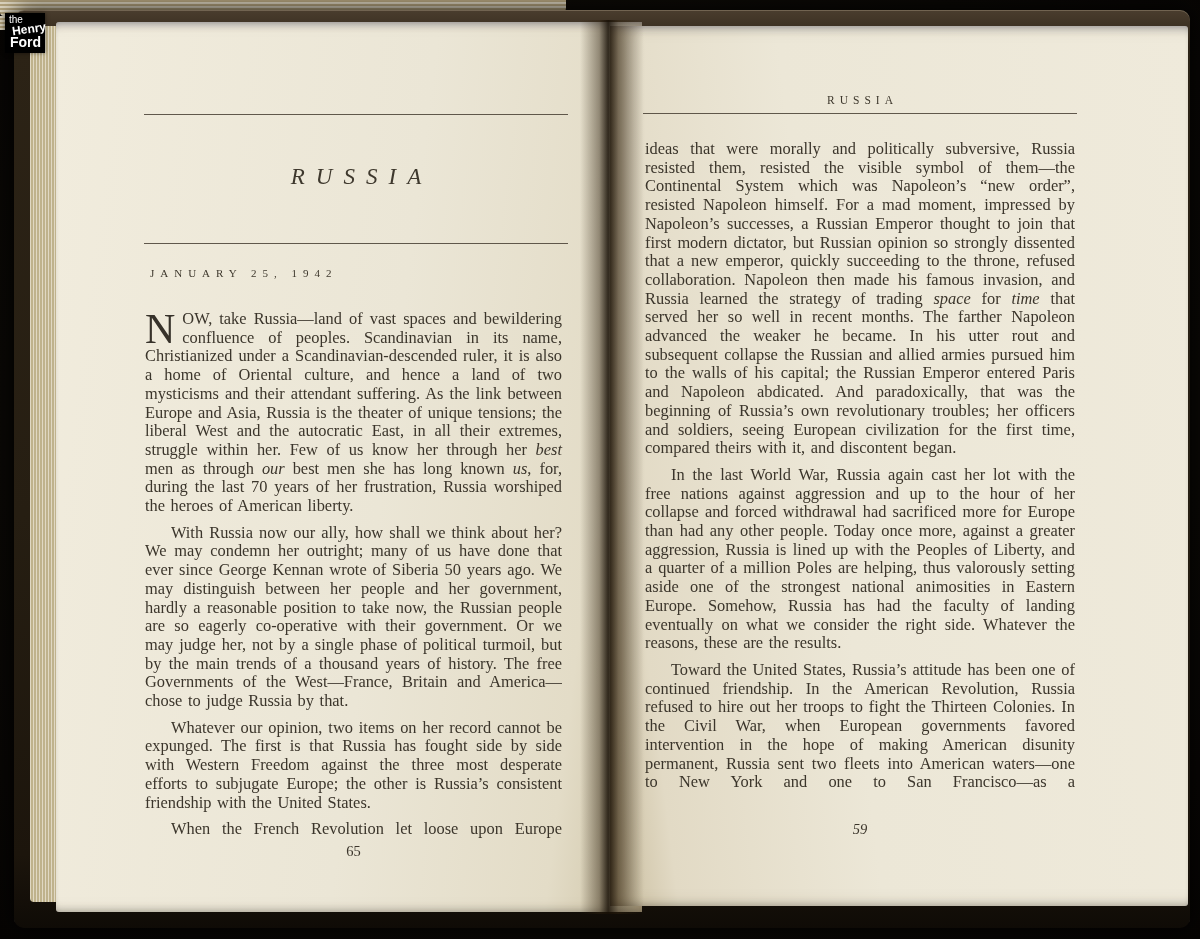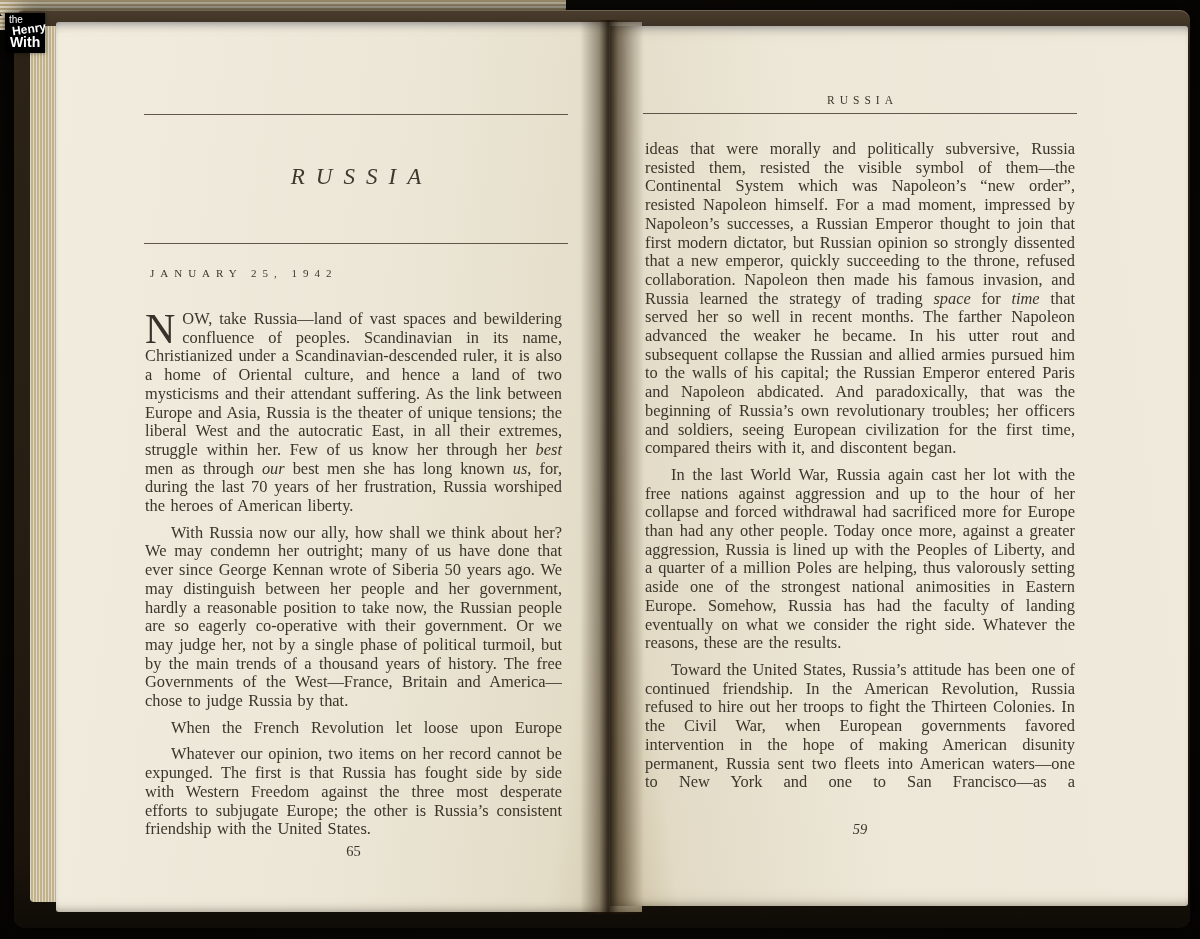--- a/index.html
+++ b/index.html
@@ -83,36 +83,36 @@
 <div class="edge edge-right"></div>
 
 <div class="page page-left">
   <div class="lp-rule lp-rule-top"></div>
   <div class="lp-title">RUSSIA</div>
   <div class="lp-rule lp-rule-mid"></div>
   <div class="lp-date">JANUARY 25, 1942</div>
   <div class="body-text lp-body">
       <p class=""><span class="dropcap">N</span><span>OW, take Russia—land of vast spaces and bewildering confluence of peoples. Scandinavian in its name, Christianized under a Scandinavian-descended ruler, it is also a home of Oriental culture, and hence a land of two mysticisms and their attendant suffering. As the link between Europe and Asia, Russia is the theater of unique tensions; the liberal West and the autocratic East, in all their extremes, struggle within her. Few of us know her through her </span><i>best</i><span> men as through </span><i>our</i><span> best men she has long known </span><i>us</i><span>, for, during the last 70 years of her frustration, Russia worshiped the heroes of American liberty.</span></p>
       <p class="indent"><span>With Russia now our ally, how shall we think about her? We may condemn her outright; many of us have done that ever since George Kennan wrote of Siberia 50 years ago. We may distinguish between her people and her government, hardly a reasonable position to take now, the Russian people are so eagerly co-operative with their government. Or we may judge her, not by a single phase of political turmoil, but by the main trends of a thousand years of history. The free Governments of the West—France, Britain and America—chose to judge Russia by that.</span></p>
+      <p class="indent"><span>Whatever our opinion, two items on her record cannot be expunged. The first is that Russia has fought side by side with Western Freedom against the three most desperate efforts to subjugate Europe; the other is Russia’s consistent friendship with the United States.</span></p>
       <p class="indent jlast"><span>When the French Revolution let loose upon Europe</span></p>
-      <p class="indent"><span>Whatever our opinion, two items on her record cannot be expunged. The first is that Russia has fought side by side with Western Freedom against the three most desperate efforts to subjugate Europe; the other is Russia’s consistent friendship with the United States.</span></p>
     </div>
   <div class="pagenum lp-num">65</div>
 </div>
 
 <div class="page page-right">
   <div class="rp-head">RUSSIA</div>
   <div class="rp-rule"></div>
   <div class="body-text rp-body">
       <p class=""><span>ideas that were morally and politically subversive, Russia resisted them, resisted the visible symbol of them—the Continental System which was Napoleon’s “new order”, resisted Napoleon himself. For a mad moment, impressed by Napoleon’s successes, a Russian Emperor thought to join that first modern dictator, but Russian opinion so strongly dissented that a new emperor, quickly succeeding to the throne, refused collaboration. Napoleon then made his famous invasion, and Russia learned the strategy of trading </span><i>space</i><span> for </span><i>time</i><span> that served her so well in recent months. The farther Napoleon advanced the weaker he became. In his utter rout and subsequent collapse the Russian and allied armies pursued him to the walls of his capital; the Russian Emperor entered Paris and Napoleon abdicated. And paradoxically, that was the beginning of Russia’s own revolutionary troubles; her officers and soldiers, seeing European civilization for the first time, compared theirs with it, and discontent began.</span></p>
       <p class="indent"><span>In the last World War, Russia again cast her lot with the free nations against aggression and up to the hour of her collapse and forced withdrawal had sacrificed more for Europe than had any other people. Today once more, against a greater aggression, Russia is lined up with the Peoples of Liberty, and a quarter of a million Poles are helping, thus valorously setting aside one of the strongest national animosities in Eastern Europe. Somehow, Russia has had the faculty of landing eventually on what we consider the right side. Whatever the reasons, these are the results.</span></p>
       <p class="indent jlast"><span>Toward the United States, Russia’s attitude has been one of continued friendship. In the American Revolution, Russia refused to hire out her troops to fight the Thirteen Colonies. In the Civil War, when European governments favored intervention in the hope of making American disunity permanent, Russia sent two fleets into American waters—one to New York and one to San Francisco—as a</span></p>
     </div>
   <div class="pagenum rp-num">59</div>
 </div>
 
 <div class="gutter"></div>
 
 <div class="logo">
   <span class="the">the</span>
   <span class="henry">Henry</span>
-  <span class="ford">With</span>
+  <span class="ford">Ford</span>
 </div>
 
 </body></html>

